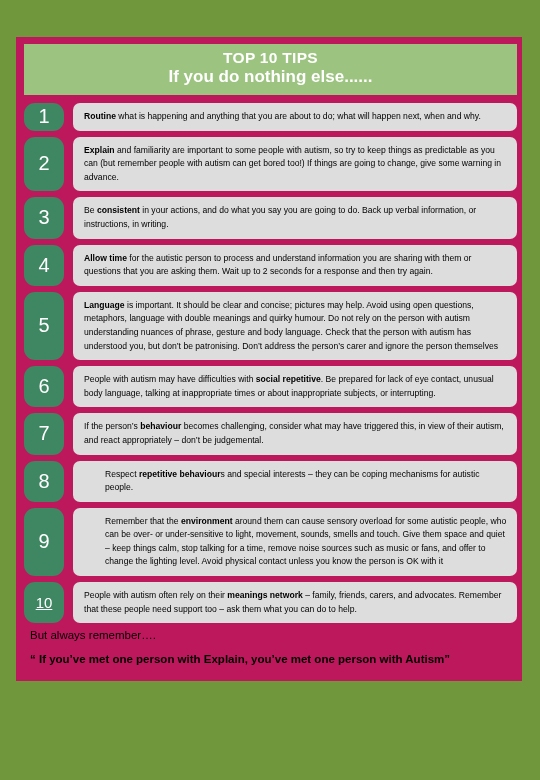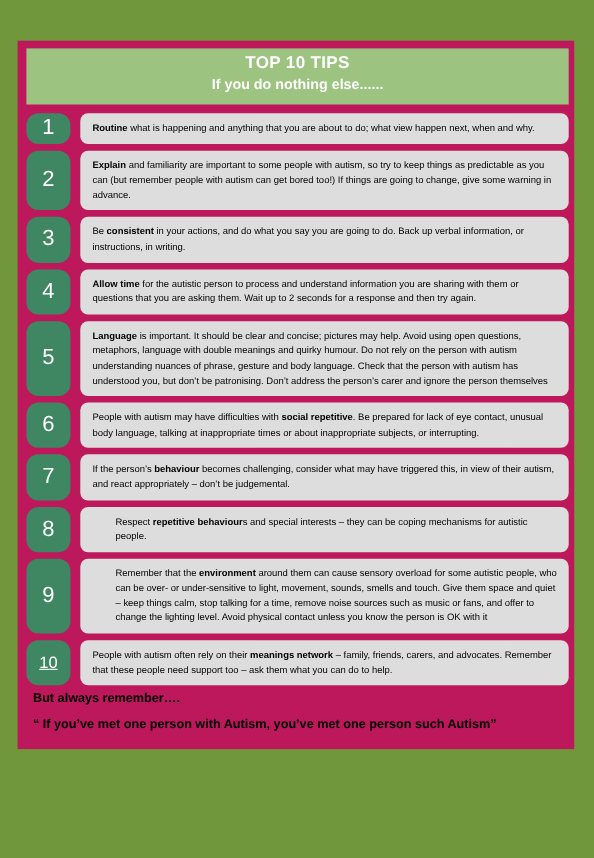--- a/index.html
+++ b/index.html
@@ -36,21 +36,21 @@
     padding-top: 4px;
   }
   .header-title {
     font-size: 15.5px;
     font-weight: bold;
     letter-spacing: 0.3px;
     line-height: 20px;
     margin: 0;
   }
   .header-sub {
-    font-size: 13px;
+    font-size: 17px;
     font-weight: bold;
     line-height: 18px;
     margin: 0;
   }
   .tips {
     position: absolute;
     left: 8px;
     top: 66px;
     width: 493px;
   }
@@ -96,21 +96,21 @@
     font-weight: bold;
   }
   .footer {
     position: absolute;
     left: 14px;
     bottom: 16px;
     width: 480px;
   }
   .footer-line1 {
     font-size: 11.5px;
-    font-weight: bold;
+    font-weight: normal;
     color: #000000;
     margin: 0 0 12px 0;
   }
   .footer-line2 {
     font-size: 11.5px;
     font-weight: bold;
     color: #000000;
     margin: 0;
   }
 </style>
@@ -122,21 +122,21 @@
   <div class="header-band">
     <p class="header-title">TOP 10 TIPS</p>
     <p class="header-sub">If you do nothing else......</p>
   </div>
 
   <div class="tips">
 
     <div class="tip-row">
       <div class="badge">1</div>
       <div class="tip-body">
-          <span><b>Routine</b><span> what is happening and anything that you are about to do; what view happen next, when and why.</span></span>
+          <span><b>Routine</b><span> what is happening and anything that you are about to do; what will happen next, when and why.</span></span>
         </div>
     </div>
 
     <div class="tip-row">
       <div class="badge">2</div>
       <div class="tip-body">
           <span><b>Explain</b><span> and familiarity are important to some people with autism, so try to keep things as predictable as you can (but remember people with autism can get bored too!)  If things are going to change, give some warning in advance.</span></span>
         </div>
     </div>
 
@@ -193,16 +193,16 @@
       <div class="badge ten">10</div>
       <div class="tip-body">
           <span><b></b><span>People with autism often rely on their <b>meanings network</b> – family, friends, carers, and advocates.  Remember that these people need support too – ask them what you can do to help.</span></span>
         </div>
     </div>
 
   </div>
 
   <div class="footer">
     <p class="footer-line1">But always remember….</p>
-    <p class="footer-line2">“ If you’ve met one person with Autism, you’ve met  one person such Autism”</p>
+    <p class="footer-line2">“ If you’ve met one person with Explain, you’ve met  one person with Autism”</p>
   </div>
 
 </div>
 
 </body></html>

